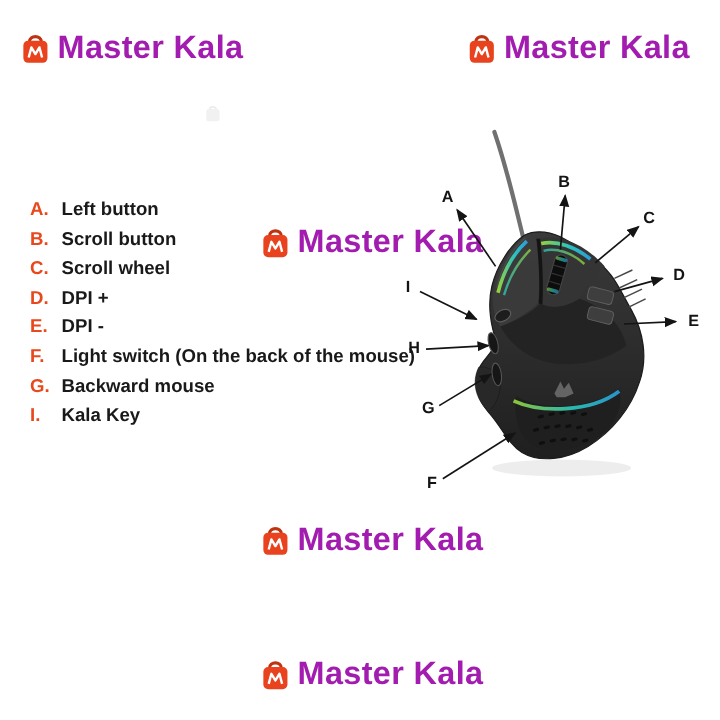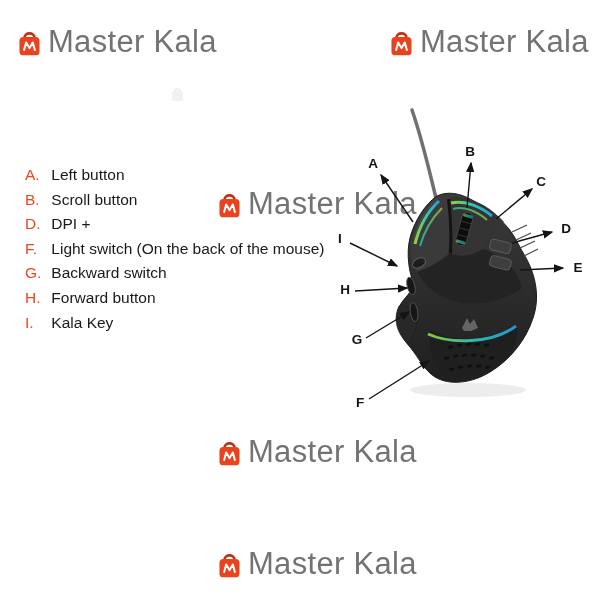--- a/index.html
+++ b/index.html
@@ -3,32 +3,32 @@
 <meta charset="utf-8">
 <style>
   html,body{margin:0;padding:0}
   body{
     width:600px;height:600px;position:relative;overflow:hidden;
     background:#ffffff;
     font-family:"Liberation Sans","DejaVu Sans",sans-serif;
   }
   
   .watermark{position:absolute;display:flex;align-items:center;gap:5px;pointer-events:none}
-  .wm-text{font-weight:400;font-size:31px;color:#737373;letter-spacing:.3px;white-space:nowrap}
+  .wm-text{font-weight:700;font-size:27px;color:#a21caf;letter-spacing:.3px;white-space:nowrap}
   .wm1{left:16px;top:24px}
   .wm2{left:388px;top:24px}
   .wm3{left:216px;top:186px}
   .wm4{left:216px;top:434px}
   .wm5{left:216px;top:546px}
   .wm-mini{left:170px;top:86px;opacity:.35;transform:scale(.55);transform-origin:top left}
   .bag{width:27px;height:29px;flex:0 0 auto}
 
   
   .legend{position:absolute;left:25px;top:163px;width:340px}
-  .legend-row{font-size:15.5px;font-weight:400;line-height:24.6px;color:#191919;white-space:nowrap}
+  .legend-row{font-size:15.5px;font-weight:700;line-height:24.6px;color:#191919;white-space:nowrap}
   .legend-letter{color:#e8481c;display:inline-block;min-width:22px}
 
   
   svg.diagram{position:absolute;left:0;top:0;width:600px;height:600px}
   .callout{font-weight:700;font-size:13.5px;fill:#141414}
   .arrow{stroke:#141414;stroke-width:1.4;fill:none}
 </style>
 </head>
 <body>
 
@@ -87,34 +87,38 @@
 <div class="legend">
   <div class="legend-row">
     <span class="legend-letter">A.</span>
     <span class="legend-label">Left button</span>
   </div>
   <div class="legend-row">
     <span class="legend-letter">B.</span>
     <span class="legend-label">Scroll button</span>
   </div>
   <div class="legend-row">
+    <span class="legend-letter">C.</span>
+    <span class="legend-label">Scroll wheel</span>
+  </div>
+  <div class="legend-row">
     <span class="legend-letter">D.</span>
     <span class="legend-label">DPI +</span>
   </div>
   <div class="legend-row">
+    <span class="legend-letter">E.</span>
+    <span class="legend-label">DPI -</span>
+  </div>
+  <div class="legend-row">
     <span class="legend-letter">F.</span>
     <span class="legend-label">Light switch (On the back of the mouse)</span>
   </div>
   <div class="legend-row">
     <span class="legend-letter">G.</span>
-    <span class="legend-label">Backward switch</span>
-  </div>
-  <div class="legend-row">
-    <span class="legend-letter">H.</span>
-    <span class="legend-label">Forward button</span>
+    <span class="legend-label">Backward mouse</span>
   </div>
   <div class="legend-row">
     <span class="legend-letter">I.</span>
     <span class="legend-label">Kala Key</span>
   </div>
 </div>
 
 <svg class="diagram" viewBox="0 0 600 600">
   <defs>
     <linearGradient id="bodyGrad" x1="0" y1="0" x2="0" y2="1">

